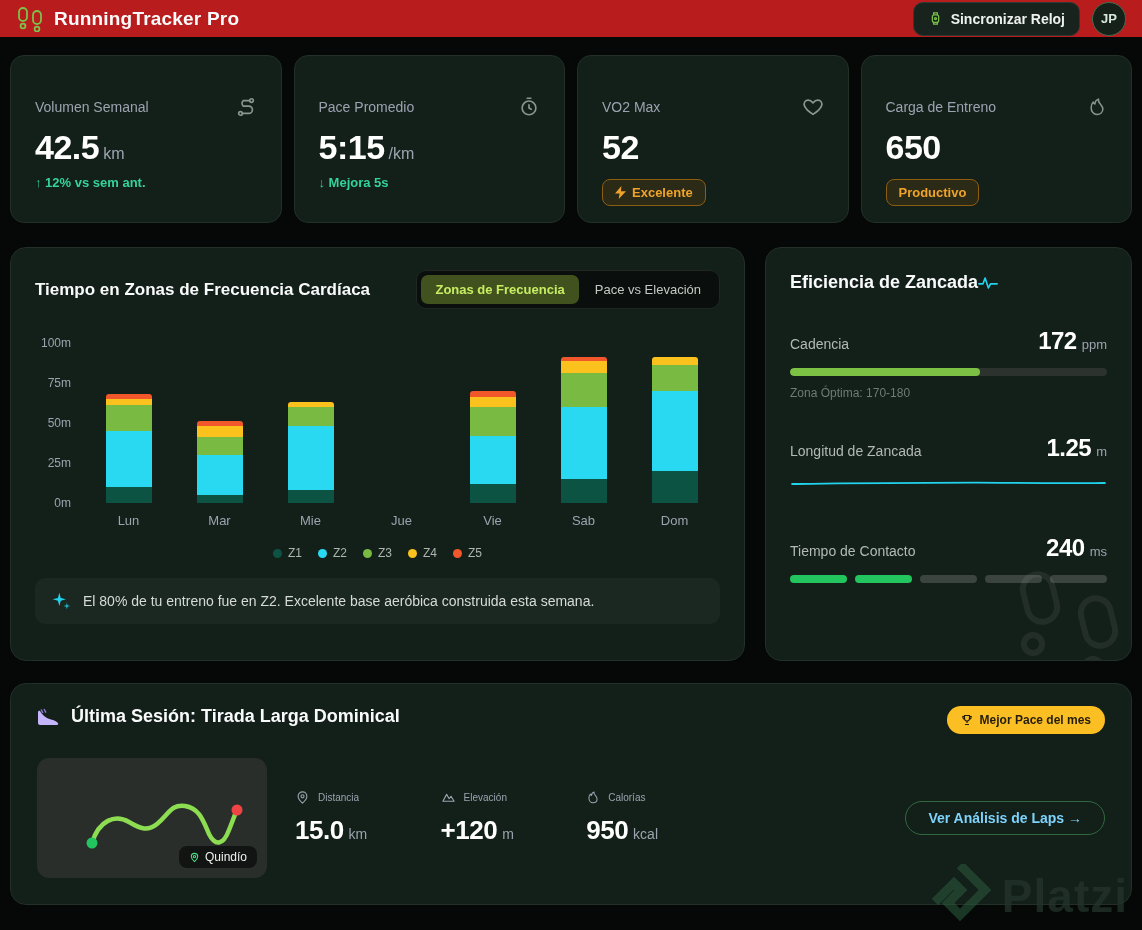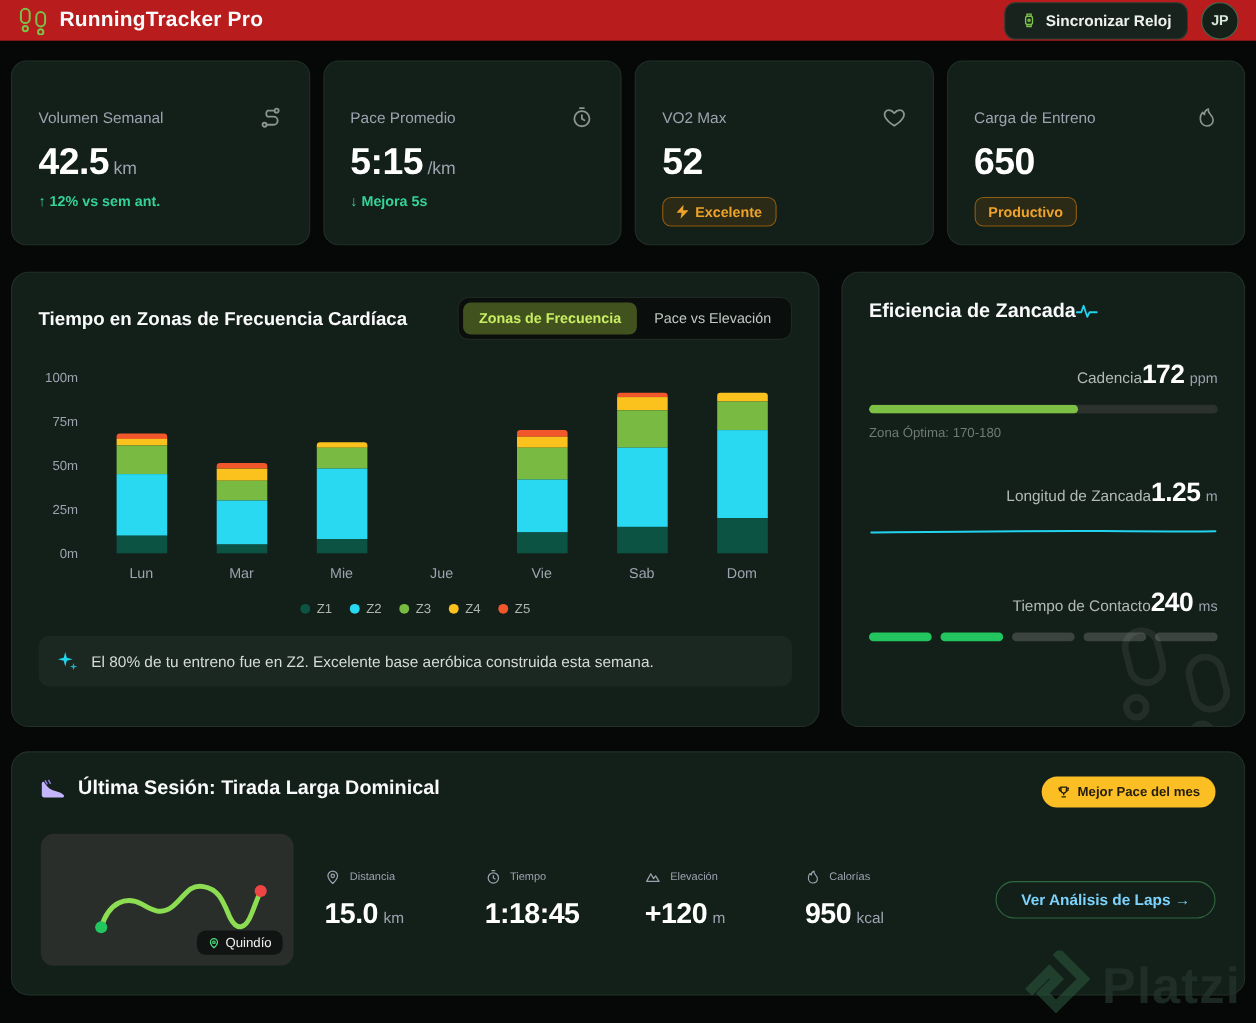--- a/index.html
+++ b/index.html
@@ -77,21 +77,21 @@
   .legend-dot { width:9px; height:9px; border-radius:50%; }
   .insight {
     margin-top:18px; background:#1b2822; border-radius:10px;
     padding:13px 16px; display:flex; align-items:center; gap:12px;
     font-size:14px; color:#d6dbd7;
   }
   
   .eff-card { padding:24px; height:414px; position:relative; overflow:hidden; }
   .eff-title { display:flex; align-items:center; gap:0; font-size:18px; font-weight:800; color:#f9fafb; }
   .metric { margin-top:34px; }
-  .metric-row { display:flex; justify-content:flex-end; align-items:baseline; }
+  .metric-row { display:flex; justify-content:space-between; align-items:baseline; }
   .metric-label { font-size:14px; color:#b3bab5; }
   .metric-big { display:flex; align-items:baseline; gap:5px; }
   .metric-value { font-size:24px; font-weight:800; color:#fff; letter-spacing:-.5px; }
   .metric-unit { font-size:13px; color:#9ca3af; }
   .bar-track { margin-top:13px; height:8px; border-radius:99px; background:#2c332f; overflow:hidden; }
   .bar-fill { height:100%; border-radius:99px; background:#7cc143; }
   .metric-note { margin-top:10px; font-size:12px; color:#6f7a74; }
   .stride-line { margin-top:18px; display:block; }
   .segments { display:flex; gap:8px; margin-top:13px; }
   .seg { flex:1; height:8px; border-radius:99px; background:#3c443f; }
@@ -473,35 +473,20 @@
           <span>Distancia</span>
         </div>
         <div class="s-value-row">
           <span class="s-value">15.0</span>
           <span class="s-unit">km</span>
         </div>
       </div>
       <div>
         <div class="s-label">
           <span style="display:flex">
-            <svg width="15" height="15" viewBox="0 0 24 24" fill="none" stroke="#9ca3af" stroke-width="1.8" stroke-linecap="round">
-              <circle cx="12" cy="13" r="7.5"></circle>
-                <path d="M10 2.5h4M12 9.5V13l2.5 1.5"></path>
-            </svg>
-          </span>
-          <span>Tiempo</span>
-        </div>
-        <div class="s-value-row">
-          <span class="s-value">1:18:45</span>
-          <span class="s-unit"></span>
-        </div>
-      </div>
-      <div>
-        <div class="s-label">
-          <span style="display:flex">
             <svg width="15" height="15" viewBox="0 0 24 24" fill="none" stroke="#9ca3af" stroke-width="1.8" stroke-linejoin="round">
               <path d="M3 18 9 7l4 7 3-4 5 8z"></path>
             </svg>
           </span>
           <span>Elevación</span>
         </div>
         <div class="s-value-row">
           <span class="s-value">+120</span>
           <span class="s-unit">m</span>
         </div>

